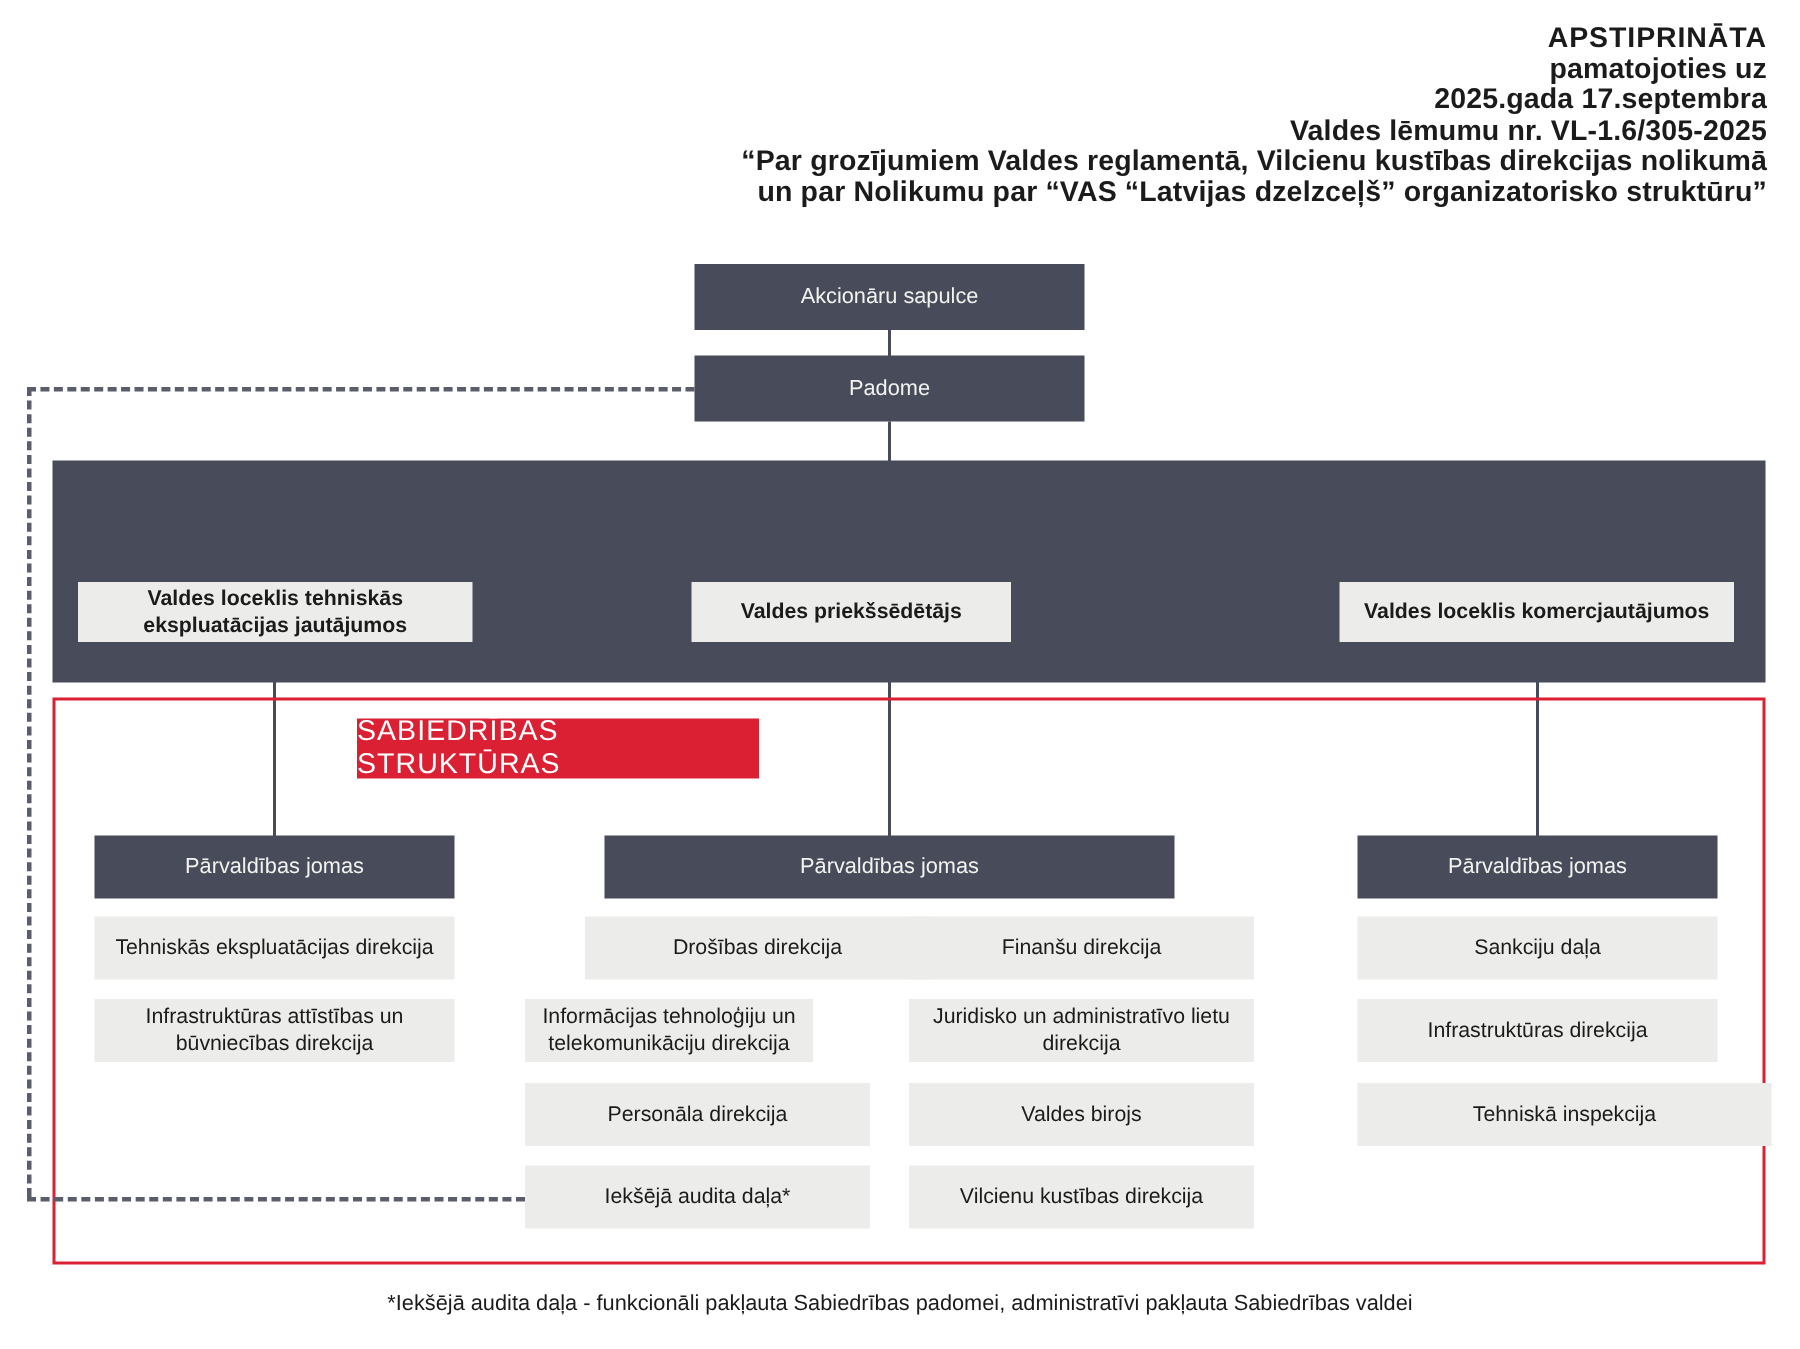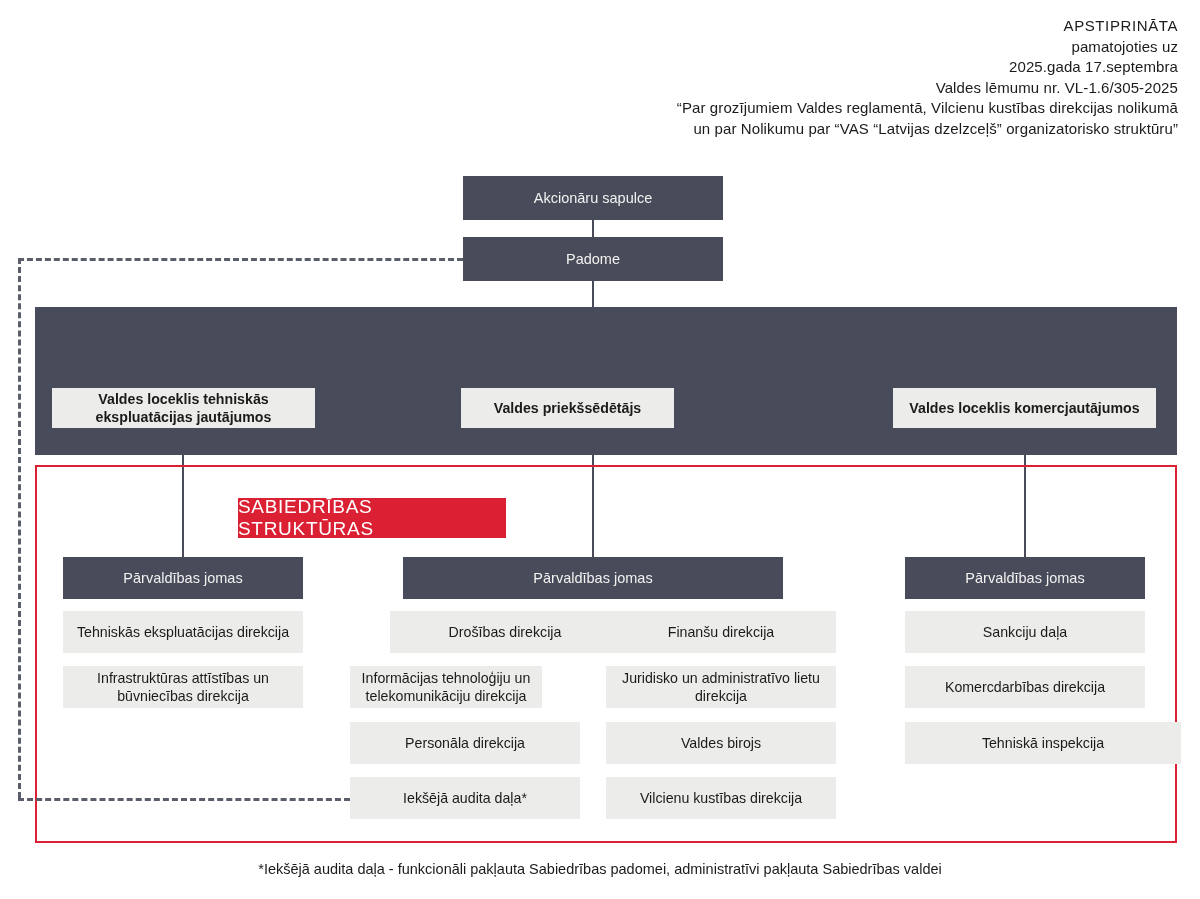--- a/index.html
+++ b/index.html
@@ -9,22 +9,22 @@
     font-family:"Liberation Sans","DejaVu Sans",sans-serif;
     color:#1c1c1c;
     overflow:hidden;
   }
   #root{position:relative;width:1200px;height:899px;}
 
   
   .approval{
     position:absolute; right:22px; top:16px;
     text-align:right;
-    font-size:15px; line-height:20.5px;
-    font-weight:400; color:#1b1b1b;
+    font-size:19px; line-height:20.5px;
+    font-weight:700; color:#1b1b1b;
     letter-spacing:.1px;
     margin-left:13px;
   }
   .approval .ln1{letter-spacing:.6px;}
 
   
   .dark-box{
     position:absolute;
     background:#474b5a;
     color:#f2f2ef;
@@ -66,21 +66,21 @@
 
   
   .red-frame{
     position:absolute;
     left:35px; top:465px; width:1142px; height:378px;
     border:2px solid #da2032;
     box-sizing:border-box;
   }
   .red-banner{
     position:absolute;
-    left:238px; top:498px; width:268px; height:40px;
+    left:238px; top:479px; width:268px; height:40px;
     background:#da2032;
     color:#ffffff;
     display:flex;align-items:center;justify-content:center;
     font-size:19px; letter-spacing:.7px; font-weight:500;
   }
 
   
   .vline{position:absolute;background:#474b5a;width:2px;}
 
   
@@ -194,21 +194,21 @@
     <span>Vilcienu kustības direkcija</span>
   </div>
 
   <div class="dark-box" style="left:905px; top:557px; width:240px; height:42px;">
     <span>Pārvaldības jomas</span>
   </div>
   <div class="light-box" style="left:905px; top:611px; width:240px; height:42px;">
     <span>Sankciju daļa</span>
   </div>
   <div class="light-box" style="left:905px; top:666px; width:240px; height:42px;">
-    <span>Komercdarbības direkcija</span>
+    <span>Infrastruktūras direkcija</span>
   </div>
   <div class="light-box" style="left:905px; top:722px; width:276px; height:42px;">
     <span>Tehniskā inspekcija</span>
   </div>
 
   <div class="dash-h" style="left:18px; top:258px; width:445px;"></div>
   <div class="dash-v" style="left:18px; top:258px; height:540px;"></div>
   <div class="dash-h" style="left:18px; top:798px; width:332px;"></div>
 
   <div class="footnote">*Iekšējā audita daļa - funkcionāli pakļauta Sabiedrības padomei, administratīvi pakļauta Sabiedrības valdei</div>

